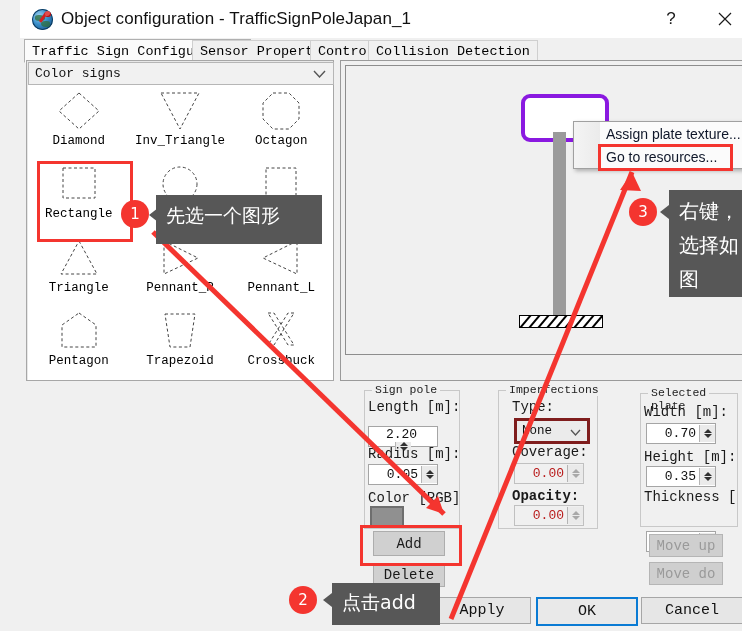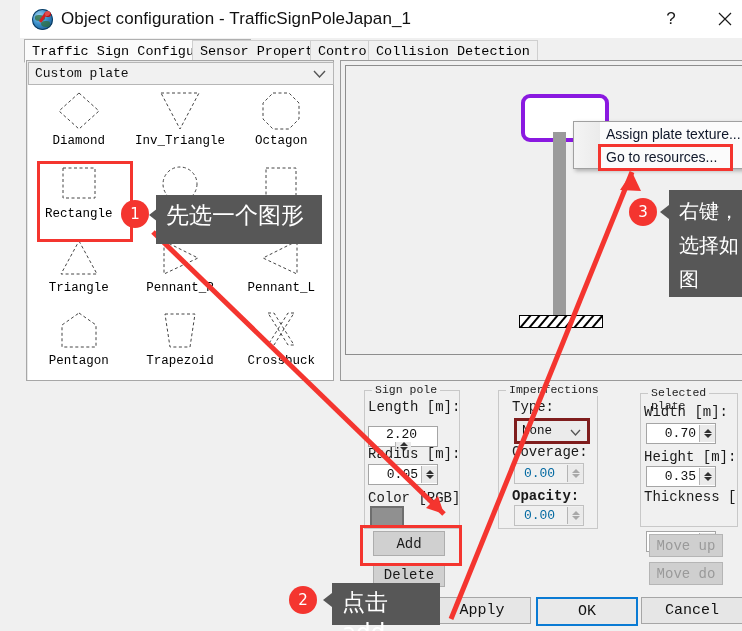--- a/index.html
+++ b/index.html
@@ -79,21 +79,21 @@
   
   .group{position:absolute;border:1px solid #c8c8c8;background:transparent;}
   .group .gtitle{position:absolute;left:7px;top:-8px;background:#f0f0f0;padding:0 3px;
     font-size:11.5px;color:#222;white-space:nowrap;line-height:13px;}
   .fldlabel{position:absolute;font-family:"Liberation Mono","DejaVu Sans Mono",monospace;
     font-size:14px;color:#1a1a1a;white-space:nowrap;}
   .spin{position:absolute;height:19px;background:#fff;border:1px solid #a5a5a5;display:flex;align-items:center;}
   .spin.dis{background:#f0f0f0;border-color:#c0c0c0;}
   .spin .val{flex:1;text-align:right;padding-right:3px;font-size:13px;color:#111;
     font-family:"Liberation Mono","DejaVu Sans Mono",monospace;}
-  .spin.dis .val{color:#0369a1;text-align:center;}
+  .spin.dis .val{color:#b91c1c;}
   .spin .btns{width:15px;height:17px;background:#eaeaea;border-left:1px solid #b4b4b4;
     display:flex;flex-direction:column;align-items:center;justify-content:center;gap:1px;}
   .spin .btns .up,.spin .btns .dn{width:0;height:0;border-left:4px solid transparent;border-right:4px solid transparent;}
   .spin .btns .up{border-bottom:4px solid #303030;}
   .spin .btns .dn{border-top:4px solid #303030;}
   .spin.dis .btns .up{border-bottom-color:#a8a8a8;}
   .spin.dis .btns .dn{border-top-color:#a8a8a8;}
   .dropdown{position:absolute;height:20px;background:#ebebeb;border:3px solid #7f1d1d;
     display:flex;align-items:center;}
   .dropdown .dv{padding-left:5px;font-size:12.5px;color:#111;}
@@ -105,21 +105,21 @@
     font-family:"Liberation Mono","DejaVu Sans Mono",monospace;font-size:14px;color:#1a1a1a;
     display:flex;align-items:center;justify-content:center;white-space:nowrap;}
   .btn.dis{color:#9a9a9a;background:#cfcfcf;border-color:#b5b5b5;}
   .btn.big{background:#e6e6e6;border:1px solid #a6a6a6;font-size:15px;color:#111;}
   .btn.big.def{border:2px solid #0a7bd4;background:#e9e9e9;}
 
   
   .ov{position:absolute;pointer-events:none;}
   .redbox{position:absolute;border:3px solid #f4352f;}
   .callout{position:absolute;background:#575757;color:#fff;
-    font-family:"DejaVu Sans","Liberation Sans",sans-serif;font-size:23px;line-height:30px;
+    font-family:"DejaVu Sans","Liberation Sans",sans-serif;font-size:19px;line-height:30px;
     padding:4px 10px;}
   .callout.v{font-size:20px;line-height:34px;width:76px;}
   .badge{position:absolute;width:28px;height:28px;border-radius:50%;background:#f4352f;color:#fff;
     font-family:"DejaVu Sans","Liberation Sans",sans-serif;font-size:15px;
     display:flex;align-items:center;justify-content:center;}
   .notch{position:absolute;width:0;height:0;border-top:7px solid transparent;
     border-bottom:7px solid transparent;border-right:9px solid #575757;}
 </style>
 </head>
 <body>
@@ -144,21 +144,21 @@
 
   <div class="tabstrip">
     <div class="tab active" style="left:4px;">Traffic Sign Configuration</div>
     <div class="tab" style="left:172px;">Sensor Properties</div>
     <div class="tab" style="left:290px;">Control</div>
     <div class="tab" style="left:348px;font-family:Liberation Mono, monospace;">Collision Detection</div>
   </div>
 
   <div class="leftpane">
     <div class="combo">
-      <span class="cv">Custom plate</span>
+      <span class="cv">Color signs</span>
       <span class="carat">
         <svg width="13" height="9" viewBox="0 0 13 9">
             <path d="M1 1 L6.5 7 L12 1" stroke="#555" stroke-width="1.4" fill="none"></path>
           </svg>
       </span>
     </div>
     <div class="shapegrid">
 
       <div class="cell">
         <div class="glyph">

